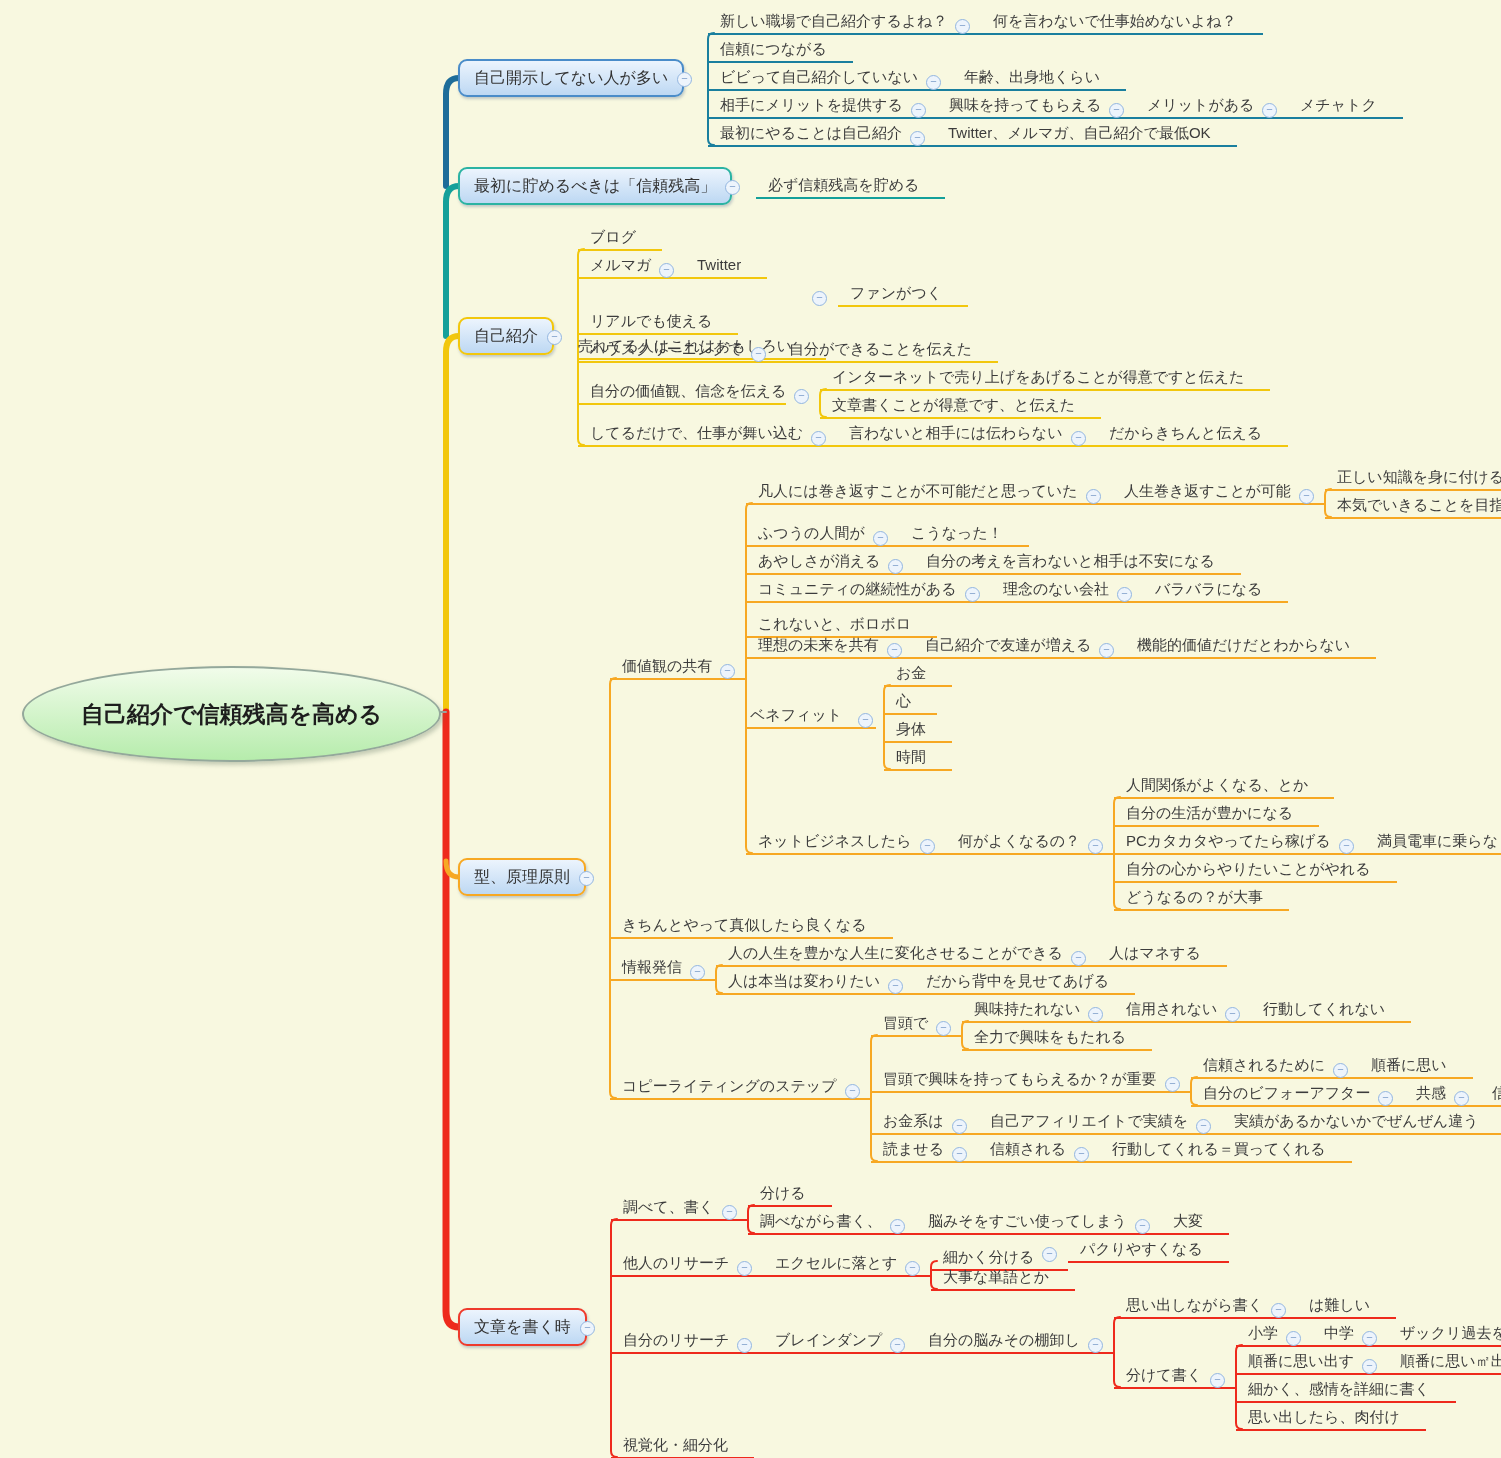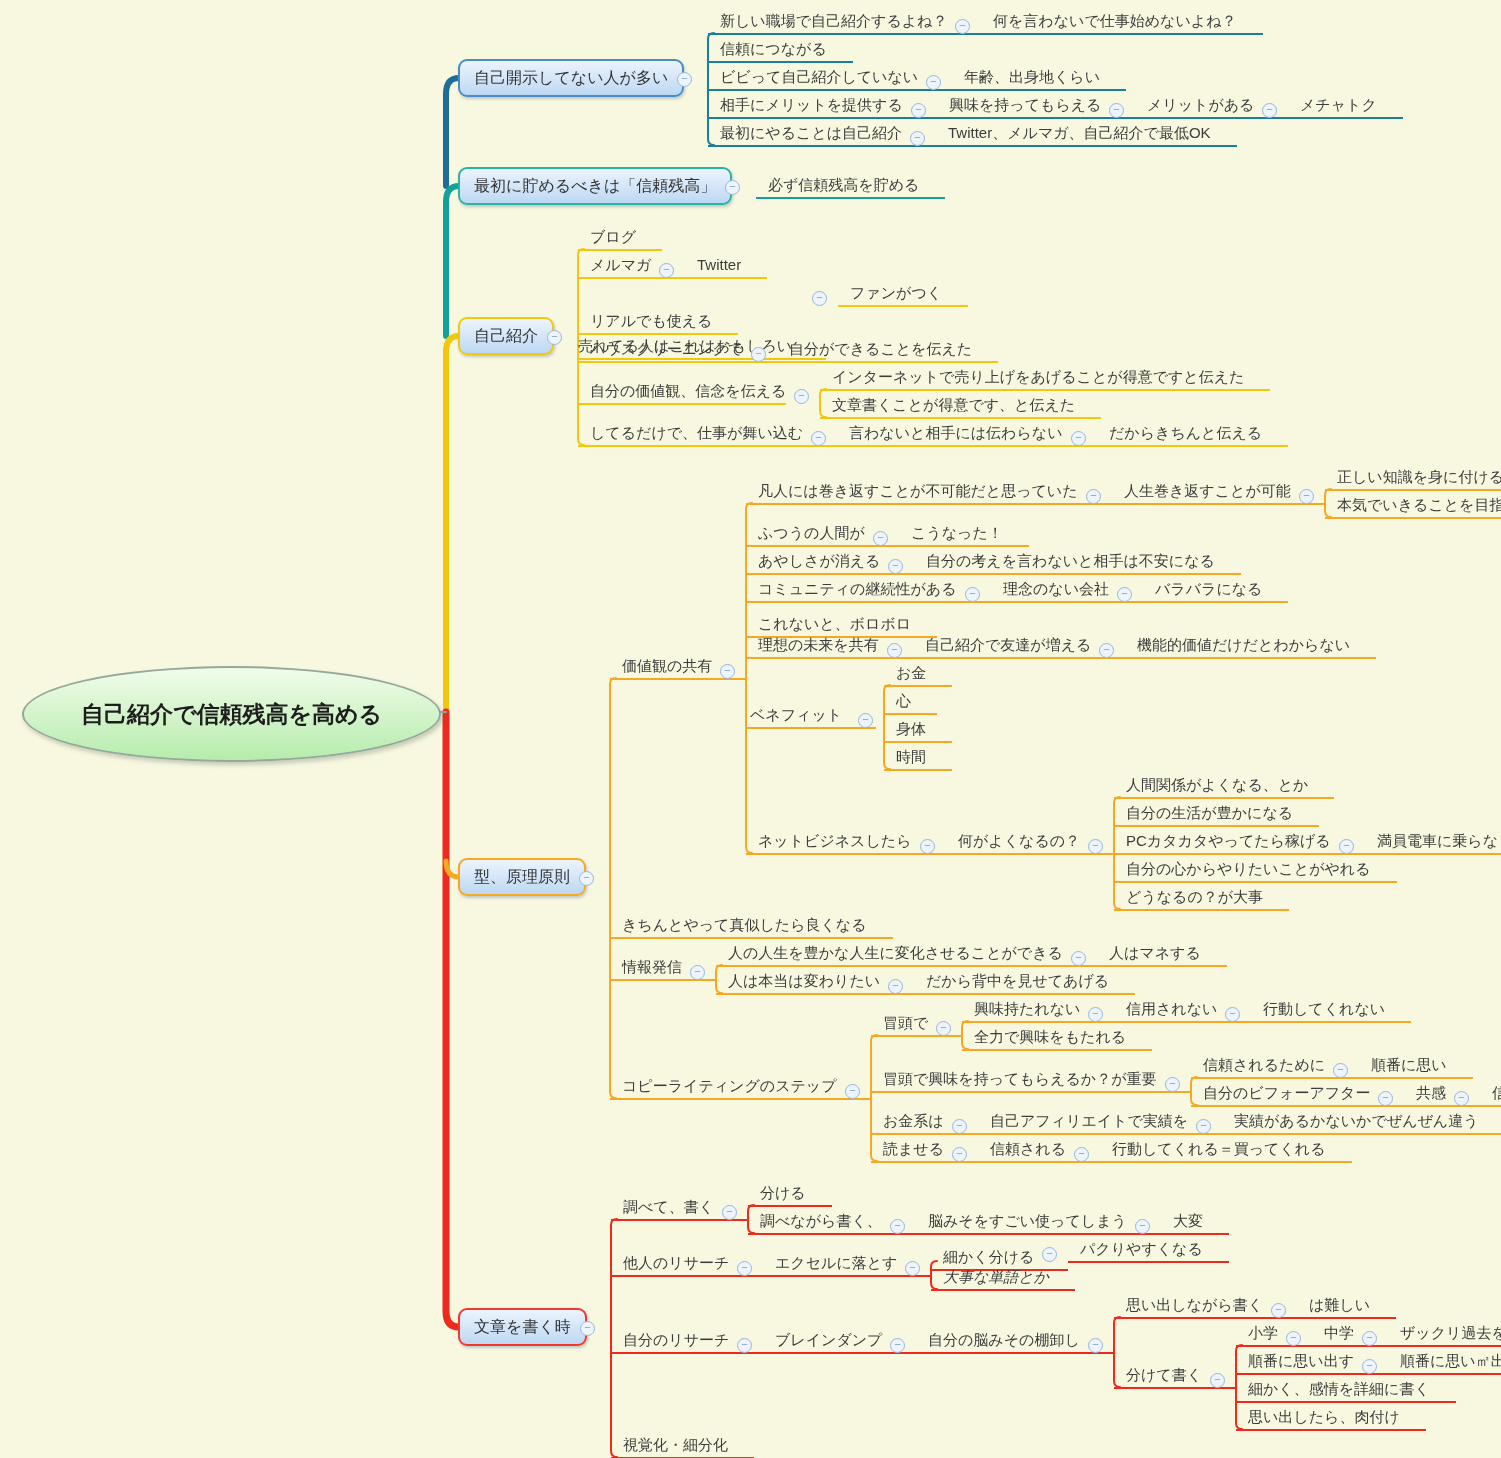--- a/index.html
+++ b/index.html
@@ -136,21 +136,21 @@
     <div class="node" style="left: 871px; top: 1139px; padding-left: 12px; padding-right: 34px; border-bottom-color: rgb(247, 168, 35);"><span>読ませる</span></div>
     <div class="node" style="left: 610px; top: 1076px; padding-left: 12px; padding-right: 34px; border-bottom-color: rgb(247, 168, 35);"><span>コピーライティングのステップ</span></div>
     <div class="topic" style="left: 458px; top: 858px; border-color: rgb(247, 168, 35);"><span>型、原理原則</span></div>
     <div class="node" style="left: 748px; top: 1183px; padding-left: 12px; padding-right: 26px; border-bottom-color: rgb(238, 42, 28);"><span>分ける</span></div>
     <div class="node" style="left: 1161px; top: 1211px; padding-left: 12px; padding-right: 26px; border-bottom-color: rgb(238, 42, 28);"><span>大変</span></div>
     <div class="node" style="left: 916px; top: 1211px; padding-left: 12px; padding-right: 34px; border-bottom-color: rgb(238, 42, 28);"><span>脳みそをすごい使ってしまう</span></div>
     <div class="node" style="left: 748px; top: 1211px; padding-left: 12px; padding-right: 34px; border-bottom-color: rgb(238, 42, 28);"><span>調べながら書く、</span></div>
     <div class="node" style="left: 611px; top: 1197px; padding-left: 12px; padding-right: 34px; border-bottom-color: rgb(238, 42, 28);"><span>調べて、書く</span></div>
     <div class="node" style="left: 1068px; top: 1239px; padding-left: 12px; padding-right: 26px; border-bottom-color: rgb(238, 42, 28);"><span>パクりやすくなる</span></div>
     <div class="node" style="left: 931px; top: 1239px; padding-left: 12px; padding-right: 34px; border-bottom-color: rgb(238, 42, 28); margin-top: 8px;"><span>細かく分ける</span></div>
-    <div class="node" style="left: 931px; top: 1267px; padding-left: 12px; padding-right: 26px; border-bottom-color: rgb(238, 42, 28); font-style: italic;"><span>大事な単語とか</span></div>
+    <div class="node" style="left: 931px; top: 1267px; padding-left: 12px; padding-right: 26px; border-bottom-color: rgb(238, 42, 28);"><span>大事な単語とか</span></div>
     <div class="node" style="left: 763px; top: 1253px; padding-left: 12px; padding-right: 34px; border-bottom-color: rgb(238, 42, 28);"><span>エクセルに落とす</span></div>
     <div class="node" style="left: 611px; top: 1253px; padding-left: 12px; padding-right: 34px; border-bottom-color: rgb(238, 42, 28);"><span>他人のリサーチ</span></div>
     <div class="node" style="left: 1297px; top: 1295px; padding-left: 12px; padding-right: 26px; border-bottom-color: rgb(238, 42, 28);"><span>は難しい</span></div>
     <div class="node" style="left: 1114px; top: 1295px; padding-left: 12px; padding-right: 34px; border-bottom-color: rgb(238, 42, 28);"><span>思い出しながら書く</span></div>
     <div class="node" style="left: 1388px; top: 1323px; padding-left: 12px; padding-right: 26px; border-bottom-color: rgb(238, 42, 28);"><span>ザックリ過去を思い出すのは難しい</span></div>
     <div class="node" style="left: 1312px; top: 1323px; padding-left: 12px; padding-right: 34px; border-bottom-color: rgb(238, 42, 28);"><span>中学</span></div>
     <div class="node" style="left: 1236px; top: 1323px; padding-left: 12px; padding-right: 34px; border-bottom-color: rgb(238, 42, 28);"><span>小学</span></div>
     <div class="node" style="left: 1388px; top: 1351px; padding-left: 12px; padding-right: 26px; border-bottom-color: rgb(238, 42, 28);"><span>順番に思い㎡出す</span></div>
     <div class="node" style="left: 1236px; top: 1351px; padding-left: 12px; padding-right: 34px; border-bottom-color: rgb(238, 42, 28);"><span>順番に思い出す</span></div>
     <div class="node" style="left: 1236px; top: 1379px; padding-left: 12px; padding-right: 26px; border-bottom-color: rgb(238, 42, 28);"><span>細かく、感情を詳細に書く</span></div>

